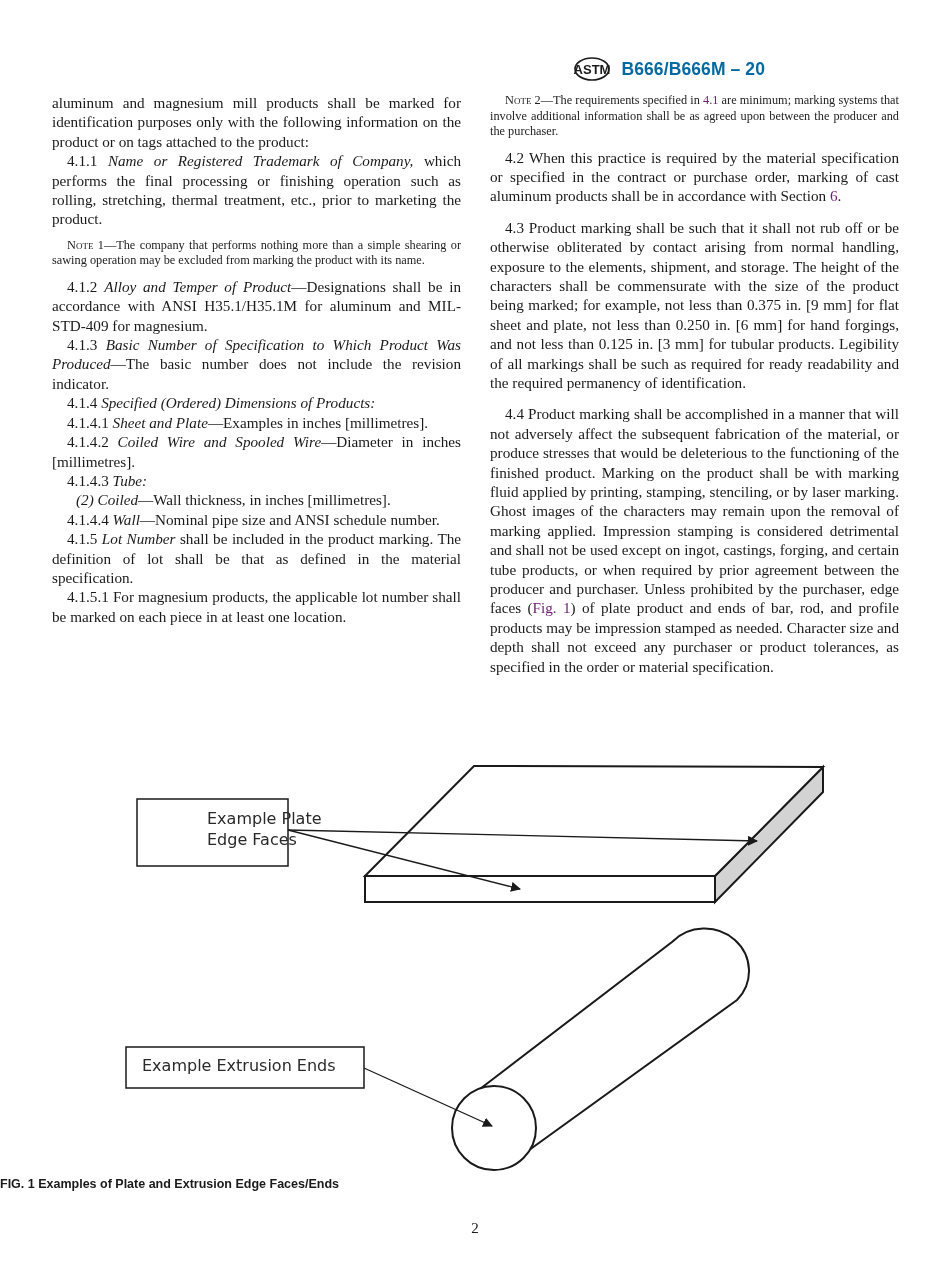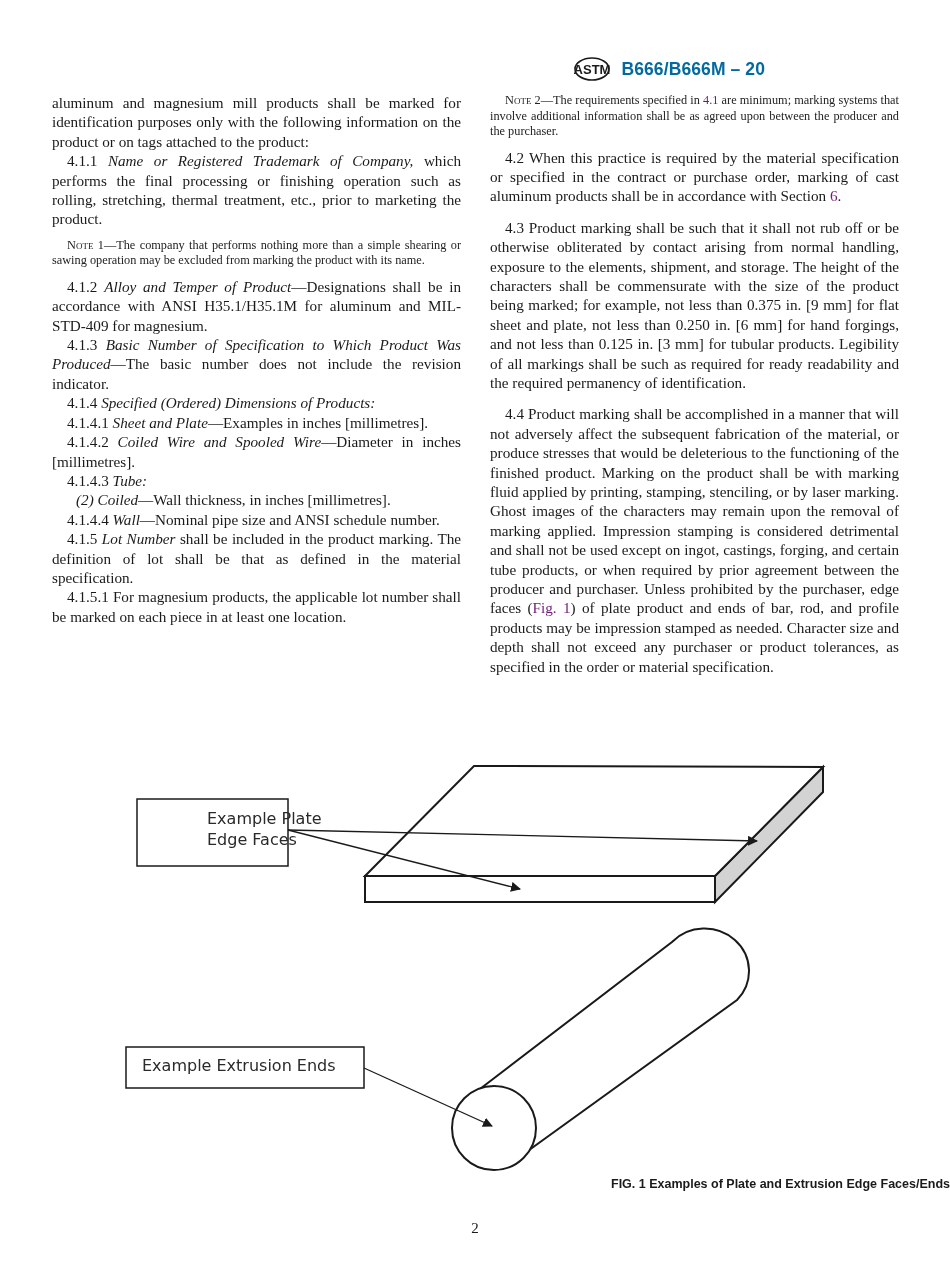--- a/index.html
+++ b/index.html
@@ -15,21 +15,21 @@
   .ind2 { text-indent: 24px; }
   .note { font-size: 12.3px; line-height: 15.5px; text-indent: 15px; margin: 9px 0 8px 0 !important; color: #222; }
   .note .sc { font-variant: small-caps; }
   .gap { margin-top: 8px !important; }
   .gap2 { margin-top: 12px !important; }
   em { font-style: italic; }
   .link { color: #701a75; }
   .figure { position: absolute; left: 0; top: 750px; width: 950px; height: 430px; }
   .figure svg { position: absolute; left: 0; top: 0; }
   .fig-label { position: absolute; font-family: "DejaVu Sans", sans-serif; font-size: 16px; line-height: 21px; color: #2a2a2a; }
-  .caption { position: absolute; left: 0; top: 1177px; width: 950px; text-align: right; font-family: "Liberation Sans", sans-serif; font-weight: bold; font-size: 12.5px; color: #1a1a1a; }
+  .caption { position: absolute; left: 0; top: 1177px; width: 950px; text-align: left; font-family: "Liberation Sans", sans-serif; font-weight: bold; font-size: 12.5px; color: #1a1a1a; }
   .page-num { position: absolute; left: 0; top: 1220px; width: 950px; text-align: center; font-family: "Liberation Serif", serif; font-size: 15px; color: #1a1a1a; }
 </style>
 </head>
 <body>
 
 <div class="header">
   <svg class="logo" viewBox="0 0 38 26" width="38" height="26">
     <ellipse cx="19" cy="13" rx="17" ry="11" fill="none" stroke="#1a1a1a" stroke-width="1.6"></ellipse>
     <text x="19" y="18" text-anchor="middle" font-family="Liberation Sans, sans-serif" font-weight="bold" font-size="13" fill="#1a1a1a">ASTM</text>
   </svg>

